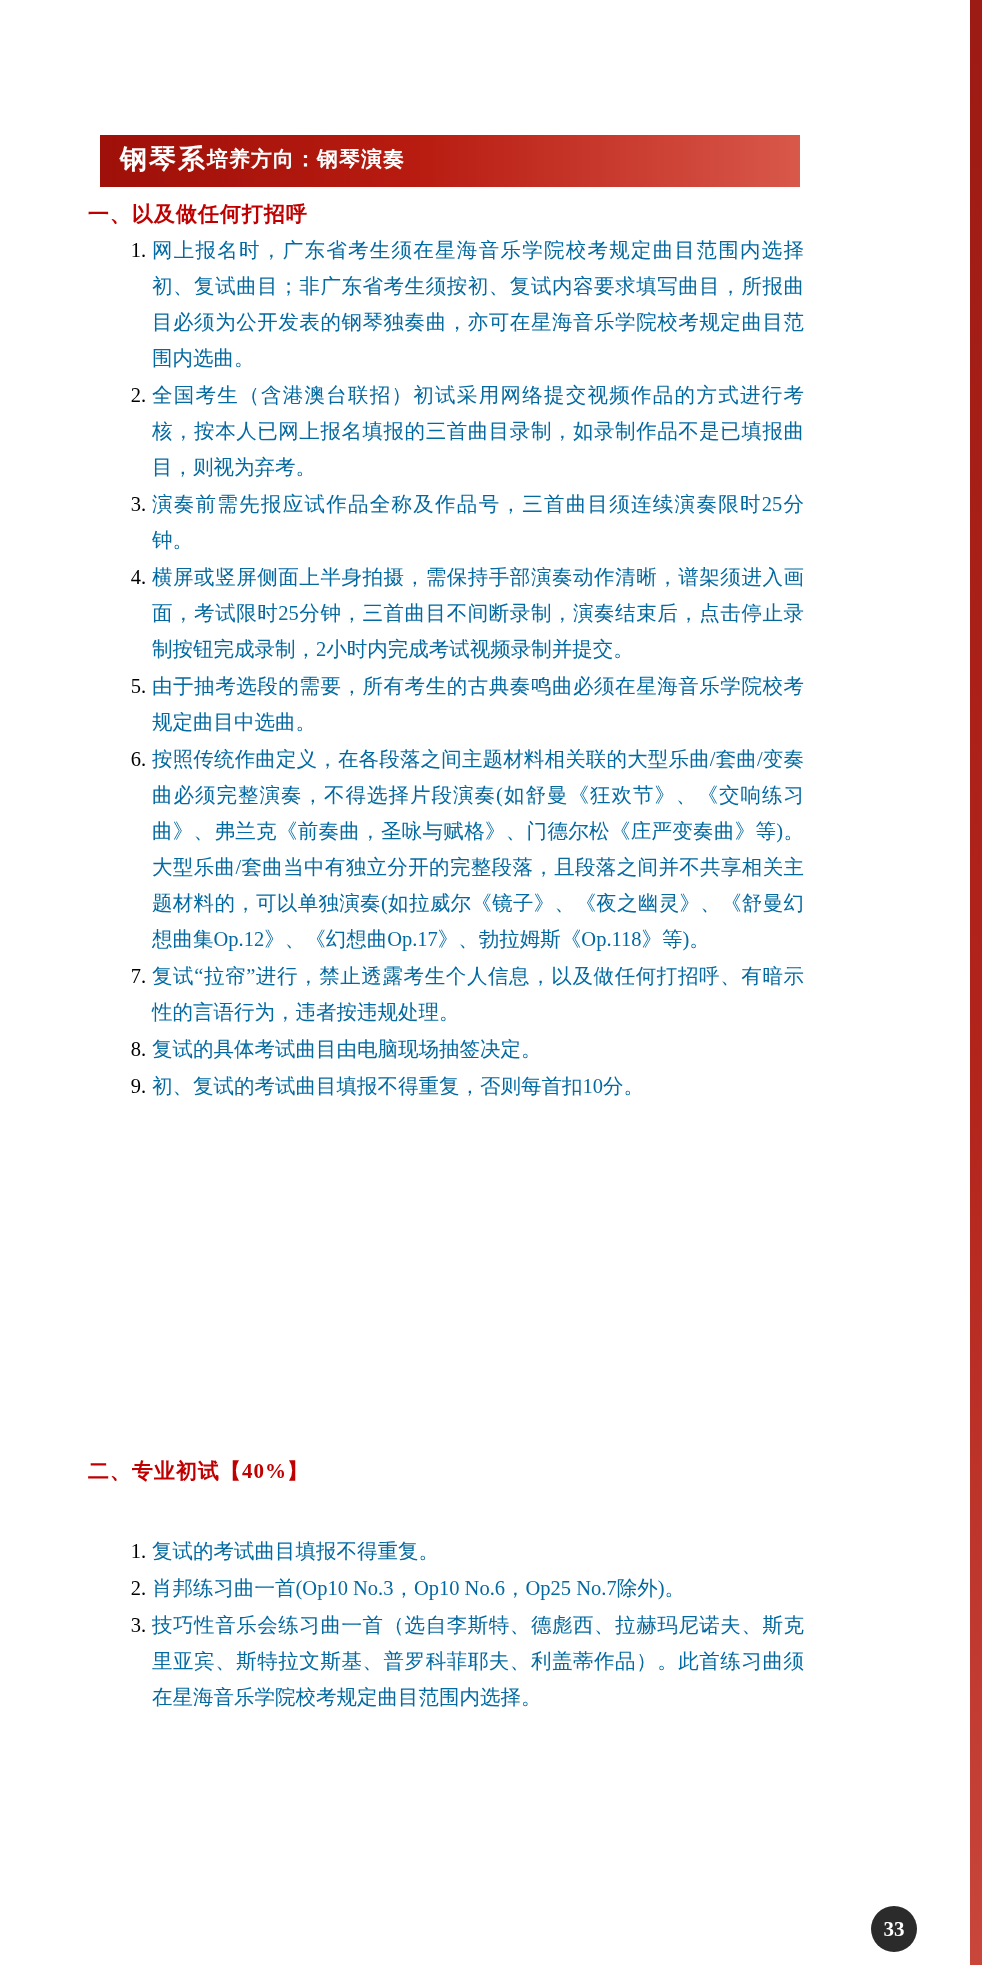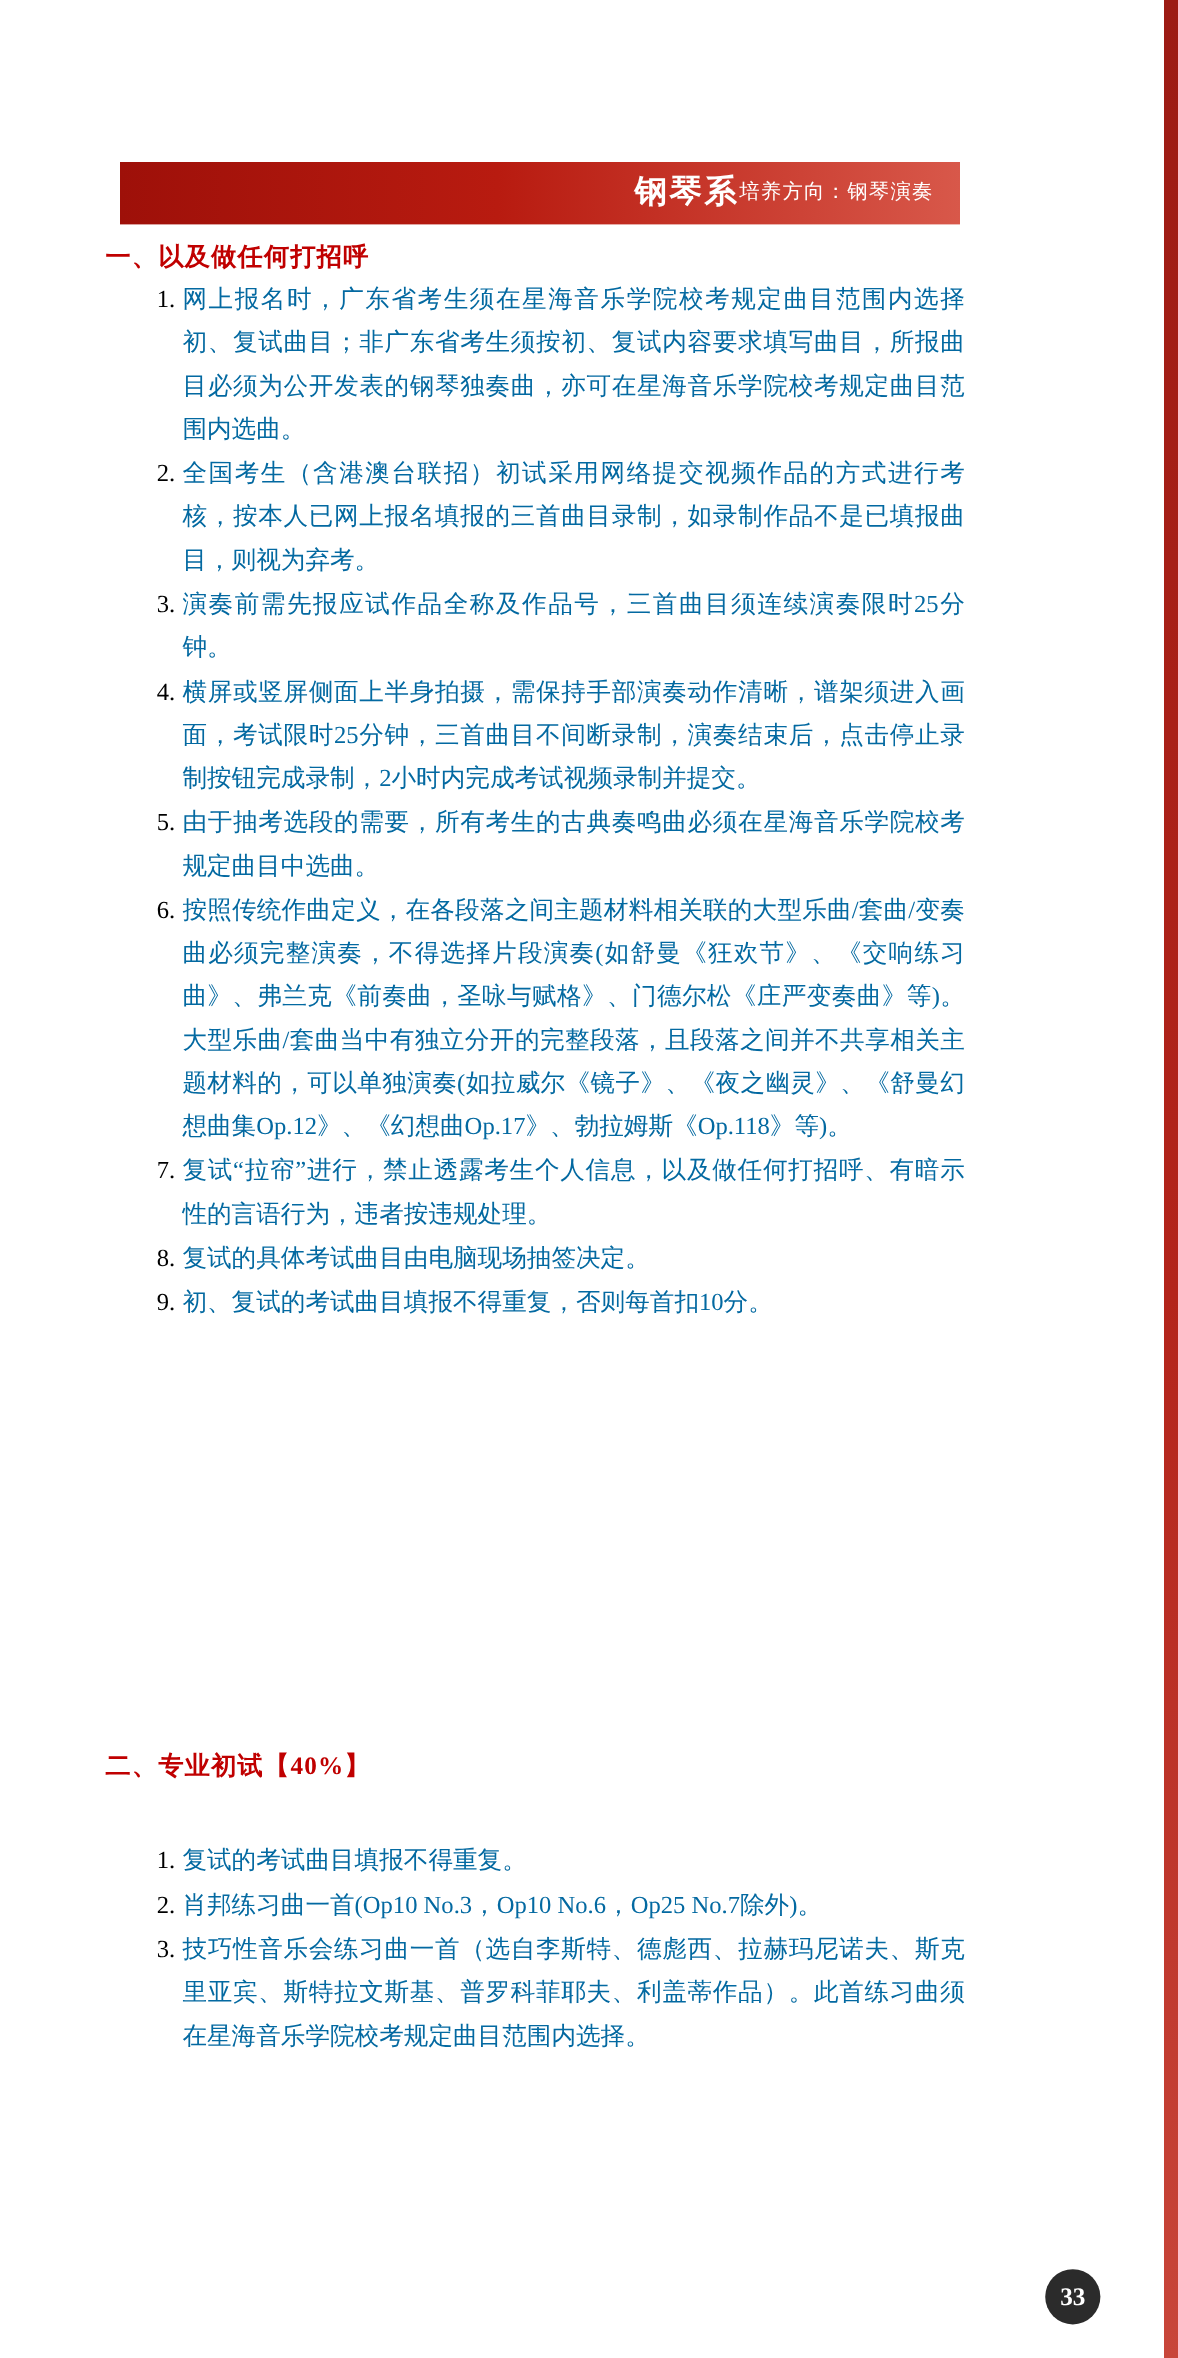--- a/index.html
+++ b/index.html
@@ -44,35 +44,35 @@
   
   .dept-banner {
     position: absolute;
     left: 100px;
     top: 135px;
     width: 700px;
     height: 52px;
     background: linear-gradient(to right, #9e1009 0%, #b81b10 45%, #d8584a 100%);
     display: flex;
     align-items: center;
-    justify-content: flex-end;
+    justify-content: flex-start;
     box-sizing: border-box;
     padding: 0 22px 4px 20px;
   }
   .dept-title {
     color: #ffffff;
     font-size: 27px;
     font-weight: bold;
     letter-spacing: 2px;
     font-family: "Liberation Serif", "DejaVu Serif", serif;
   }
   .dept-direction {
     color: #ffffff;
-    font-size: 17px;
-    font-weight: normal;
+    font-size: 21px;
+    font-weight: bold;
     letter-spacing: 1px;
   }
 
   
   .section-head {
     position: absolute;
     color: #c00000;
     font-size: 21px;
     font-weight: bold;
     letter-spacing: 1px;
@@ -112,21 +112,21 @@
     line-height: 36px;
     color: #0369a1;
     text-align: justify;
     font-family: "Liberation Serif", "DejaVu Serif", serif;
   }
 
   
   .page-badge {
     position: absolute;
     right: 38px;
-    bottom: 28px;
+    bottom: 13px;
     width: 46px;
     height: 46px;
     border-radius: 50%;
     background: #2b2b2b;
     color: #ffffff;
     display: flex;
     align-items: center;
     justify-content: center;
     font-size: 21px;
     font-weight: bold;

